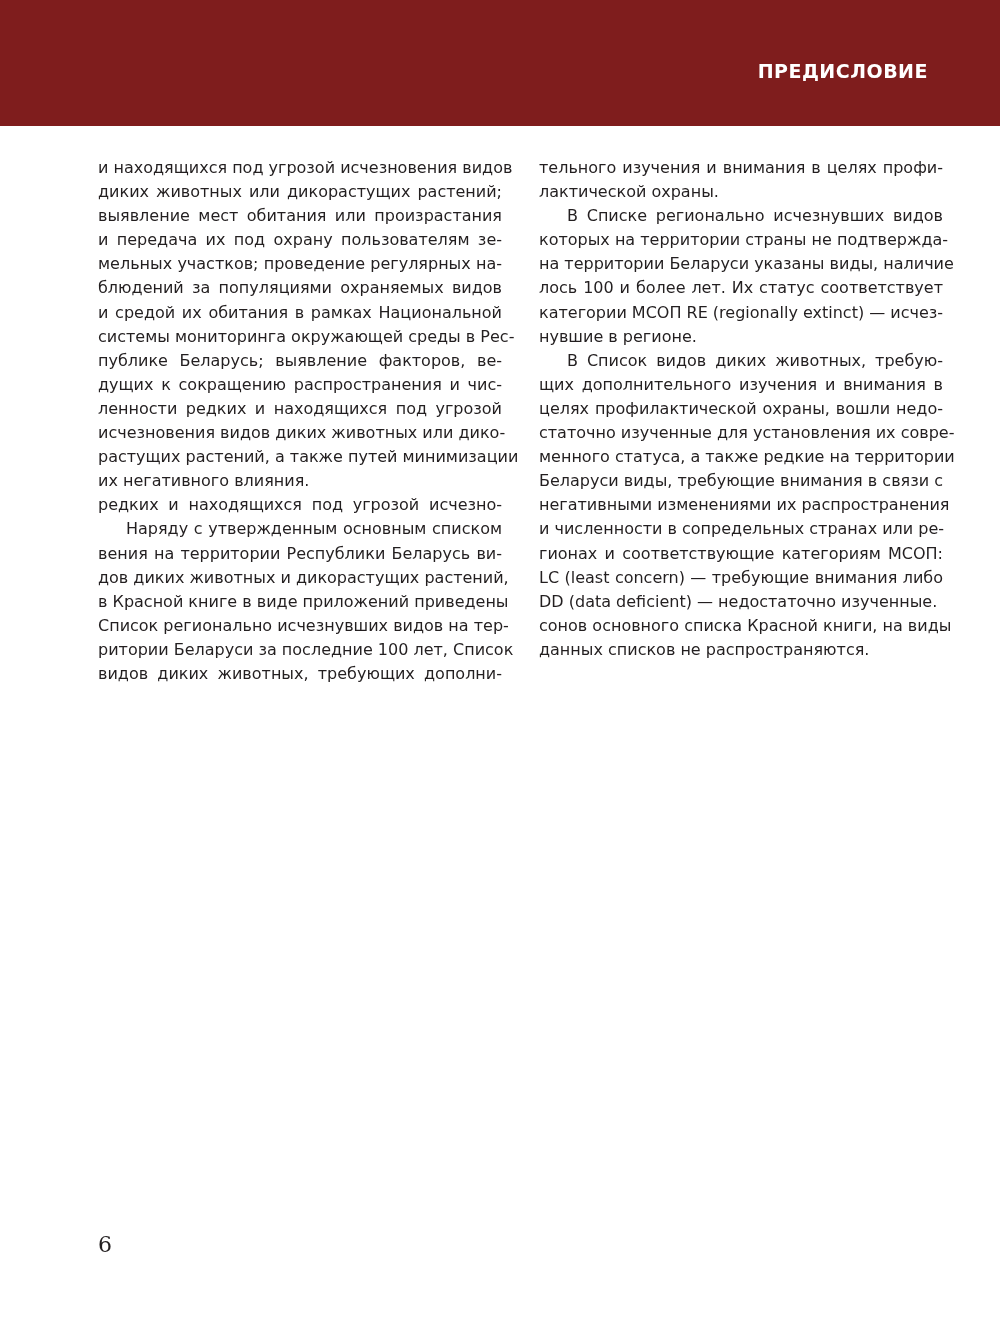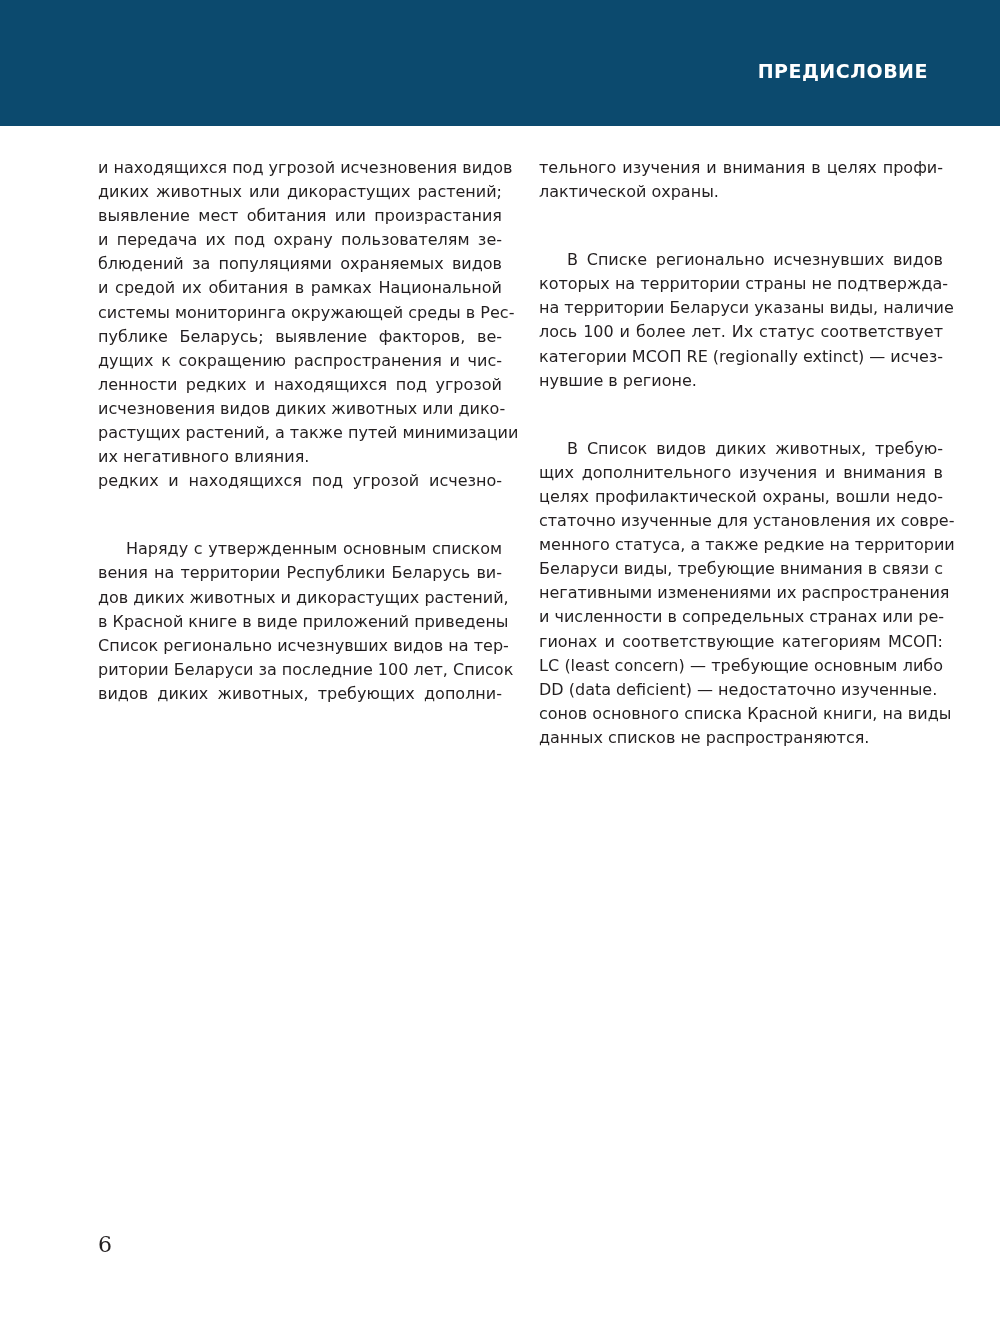--- a/index.html
+++ b/index.html
@@ -1,38 +1,39 @@
 <!DOCTYPE html>
 <html><head>
 <meta charset="utf-8">
 <style>
   html, body { margin: 0; padding: 0; }
   body { width: 1000px; height: 1330px; background: #ffffff; position: relative; overflow: hidden; font-family: "DejaVu Sans", sans-serif; }
-  .header-band { position: absolute; left: 0; top: 0; width: 1000px; height: 126px; background: #0c4a6e; }
+  .header-band { position: absolute; left: 0; top: 0; width: 1000px; height: 126px; background: #7f1d1d; }
   .section-title { position: absolute; right: 72px; top: 60px; color: #ffffff; font-family: "DejaVu Sans", sans-serif; font-weight: bold; font-size: 19px; letter-spacing: 0.5px; }
   .column { position: absolute; top: 156px; width: 404px; color: #231f20; font-size: 16px; line-height: 24.1px; }
   .col-left { left: 98px; }
   .col-right { left: 539px; }
   .line { display: block; white-space: nowrap; text-align: justify; text-align-last: justify; height: 24.1px; }
   .line.last { text-align-last: left; }
-  .line.indent { padding-left: 28px; margin-top: 44px; }
+  .line.indent { padding-left: 28px; }
   .page-number { position: absolute; left: 98px; top: 1232px; font-family: "DejaVu Serif", serif; font-size: 22px; color: #231f20; }
 </style>
 </head>
 <body>
 
 <div class="header-band">
   <div class="section-title">ПРЕДИСЛОВИЕ</div>
 </div>
 
 <div class="column col-left">
     <span class="line">и находящихся под угрозой исчезновения видов</span>
     <span class="line">диких животных или дикорастущих растений;</span>
     <span class="line">выявление мест обитания или произрастания</span>
     <span class="line">и передача их под охрану пользователям зе-</span>
+    <span class="line">мельных участков; проведение регулярных на-</span>
     <span class="line">блюдений за популяциями охраняемых видов</span>
     <span class="line">и средой их обитания в рамках Национальной</span>
     <span class="line">системы мониторинга окружающей среды в Рес-</span>
     <span class="line">публике Беларусь; выявление факторов, ве-</span>
     <span class="line">дущих к сокращению распространения и чис-</span>
     <span class="line">ленности редких и находящихся под угрозой</span>
     <span class="line">исчезновения видов диких животных или дико-</span>
     <span class="line">растущих растений, а также путей минимизации</span>
     <span class="line last">их негативного влияния.</span>
     <span class="line">редких и находящихся под угрозой исчезно-</span>
@@ -55,19 +56,19 @@
     <span class="line last">нувшие в регионе.</span>
     <span class="line indent">В Список видов диких животных, требую-</span>
     <span class="line">щих дополнительного изучения и внимания в</span>
     <span class="line">целях профилактической охраны, вошли недо-</span>
     <span class="line">статочно изученные для установления их совре-</span>
     <span class="line">менного статуса, а также редкие на территории</span>
     <span class="line">Беларуси виды, требующие внимания в связи с</span>
     <span class="line">негативными изменениями их распространения</span>
     <span class="line">и численности в сопредельных странах или ре-</span>
     <span class="line">гионах и соответствующие категориям МСОП:</span>
-    <span class="line">LC (least concern) — требующие основным либо</span>
+    <span class="line">LC (least concern) — требующие внимания либо</span>
     <span class="line last">DD (data deficient) — недостаточно изученные.</span>
     <span class="line">сонов основного списка Красной книги, на виды</span>
     <span class="line last">данных списков не распространяются.</span>
   </div>
 
 <div class="page-number">6</div>
 
 </body></html>

